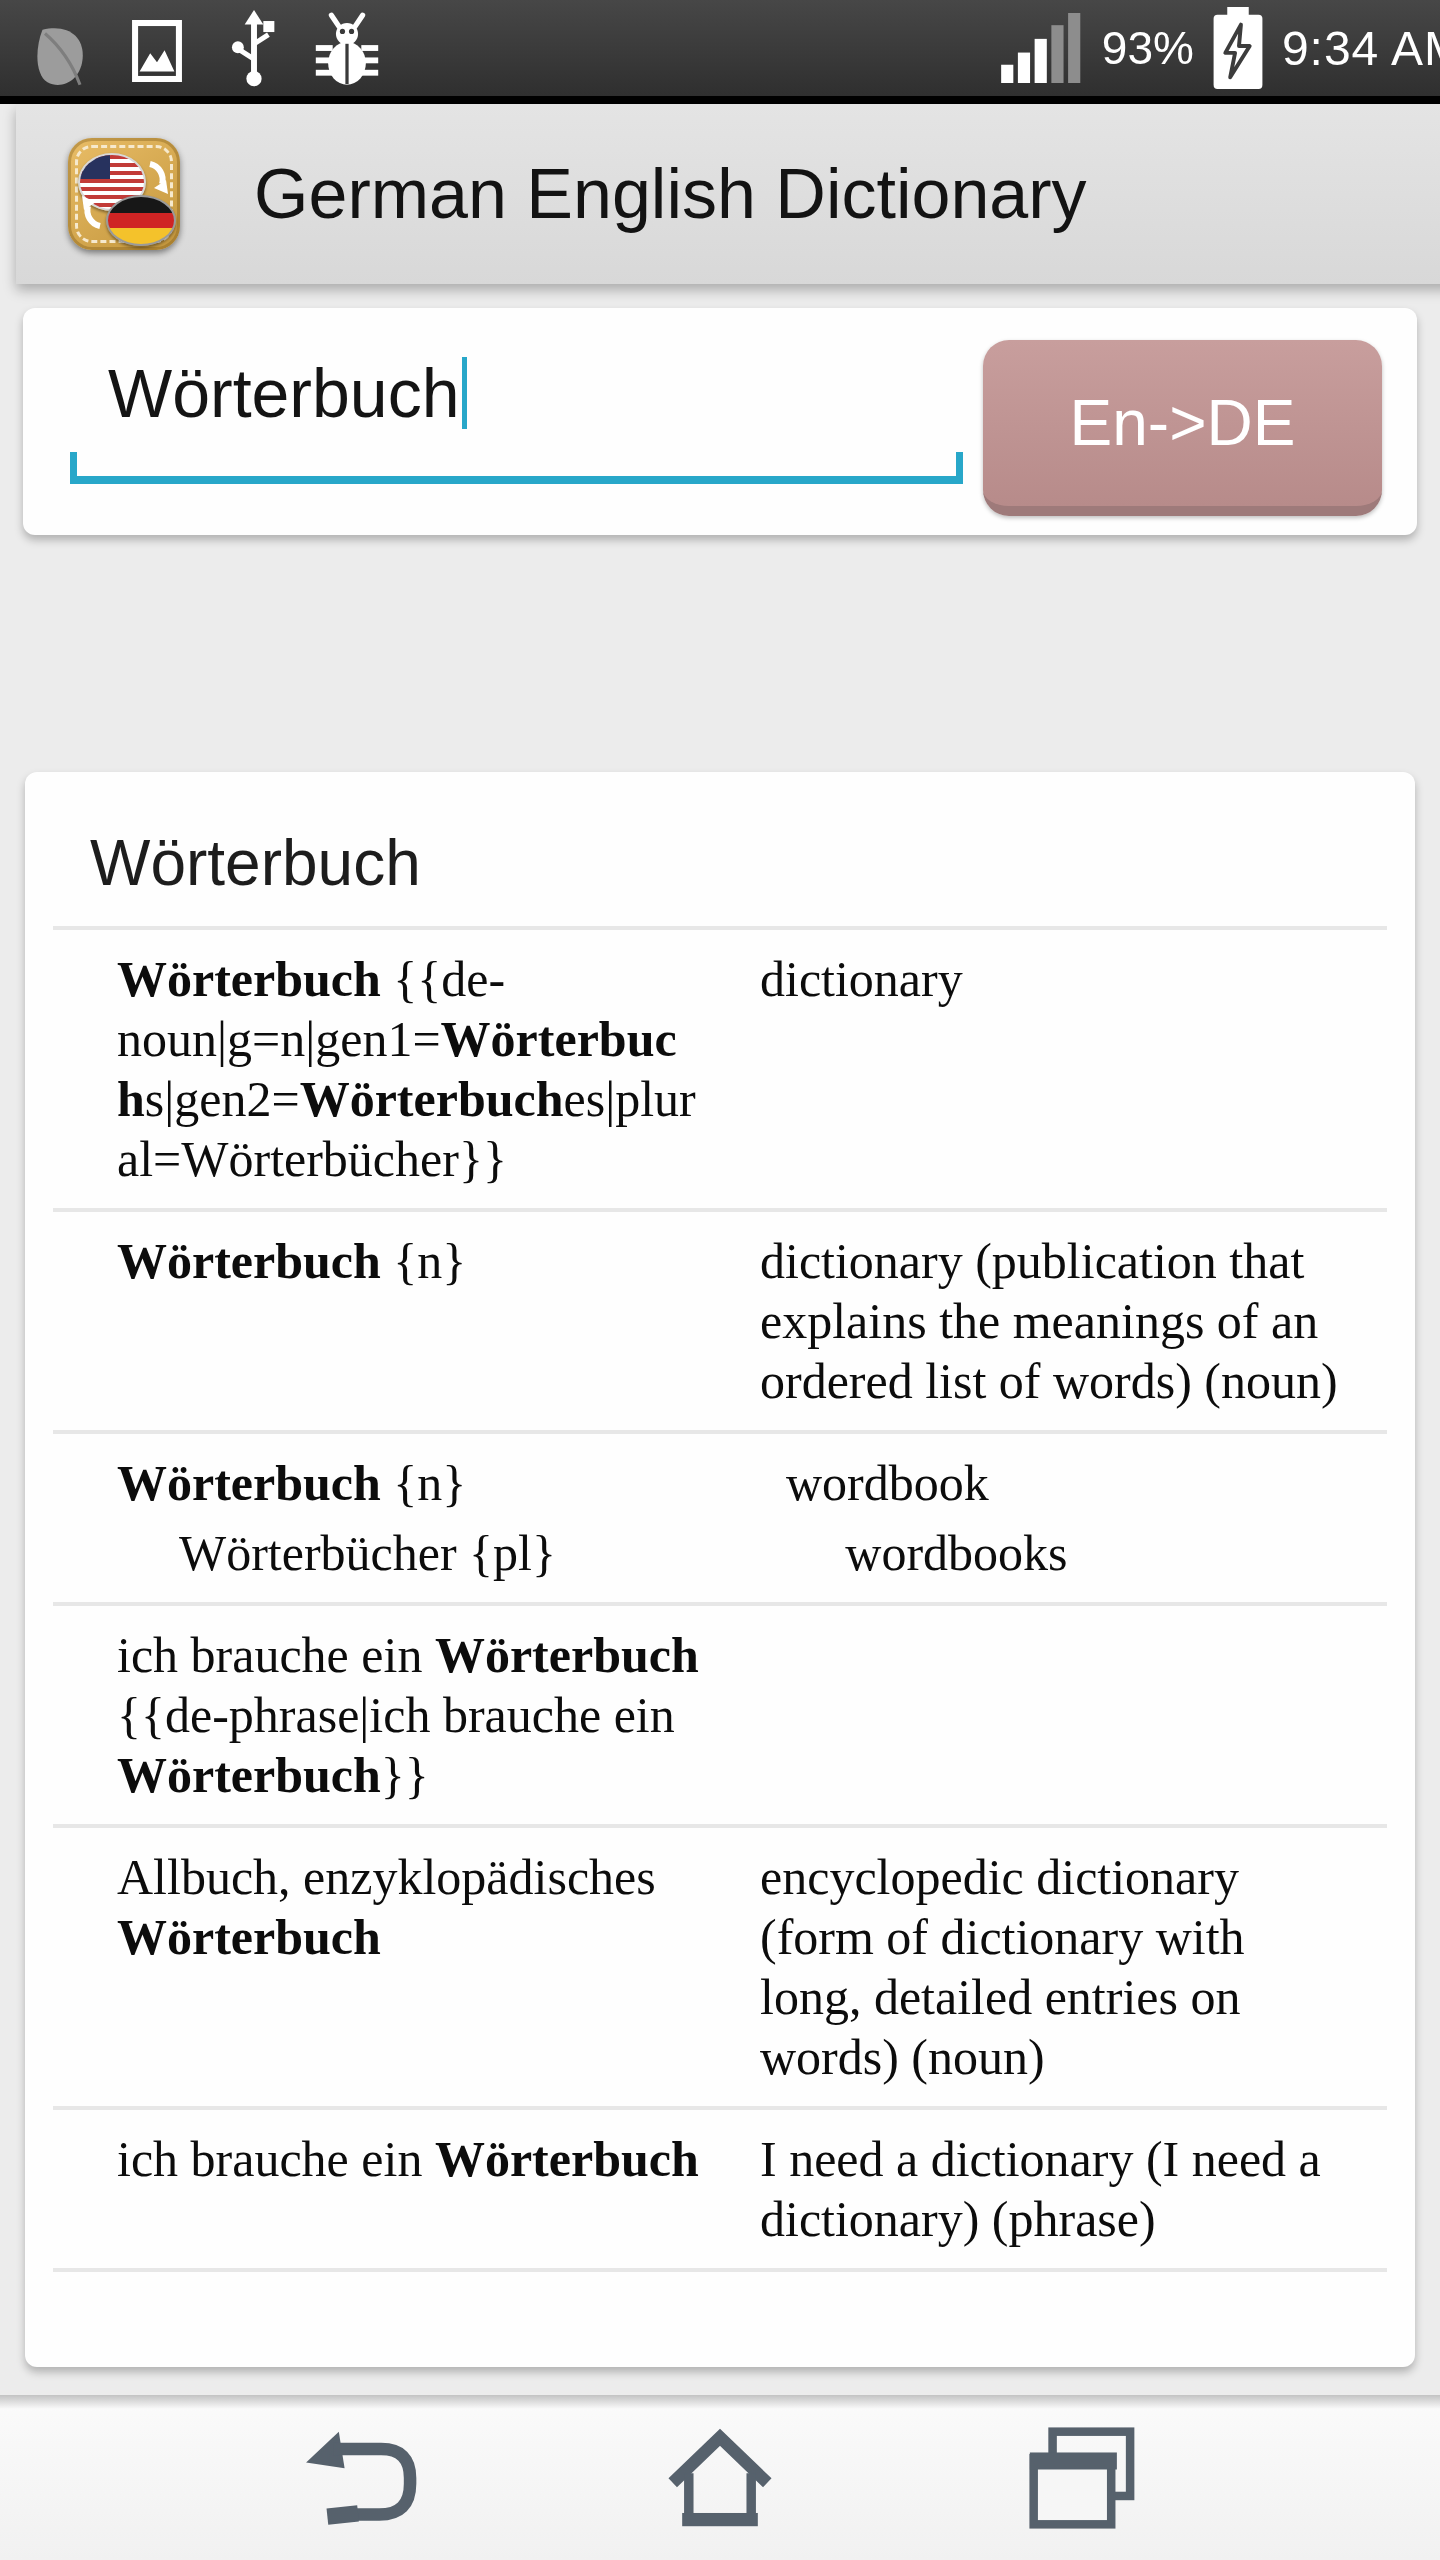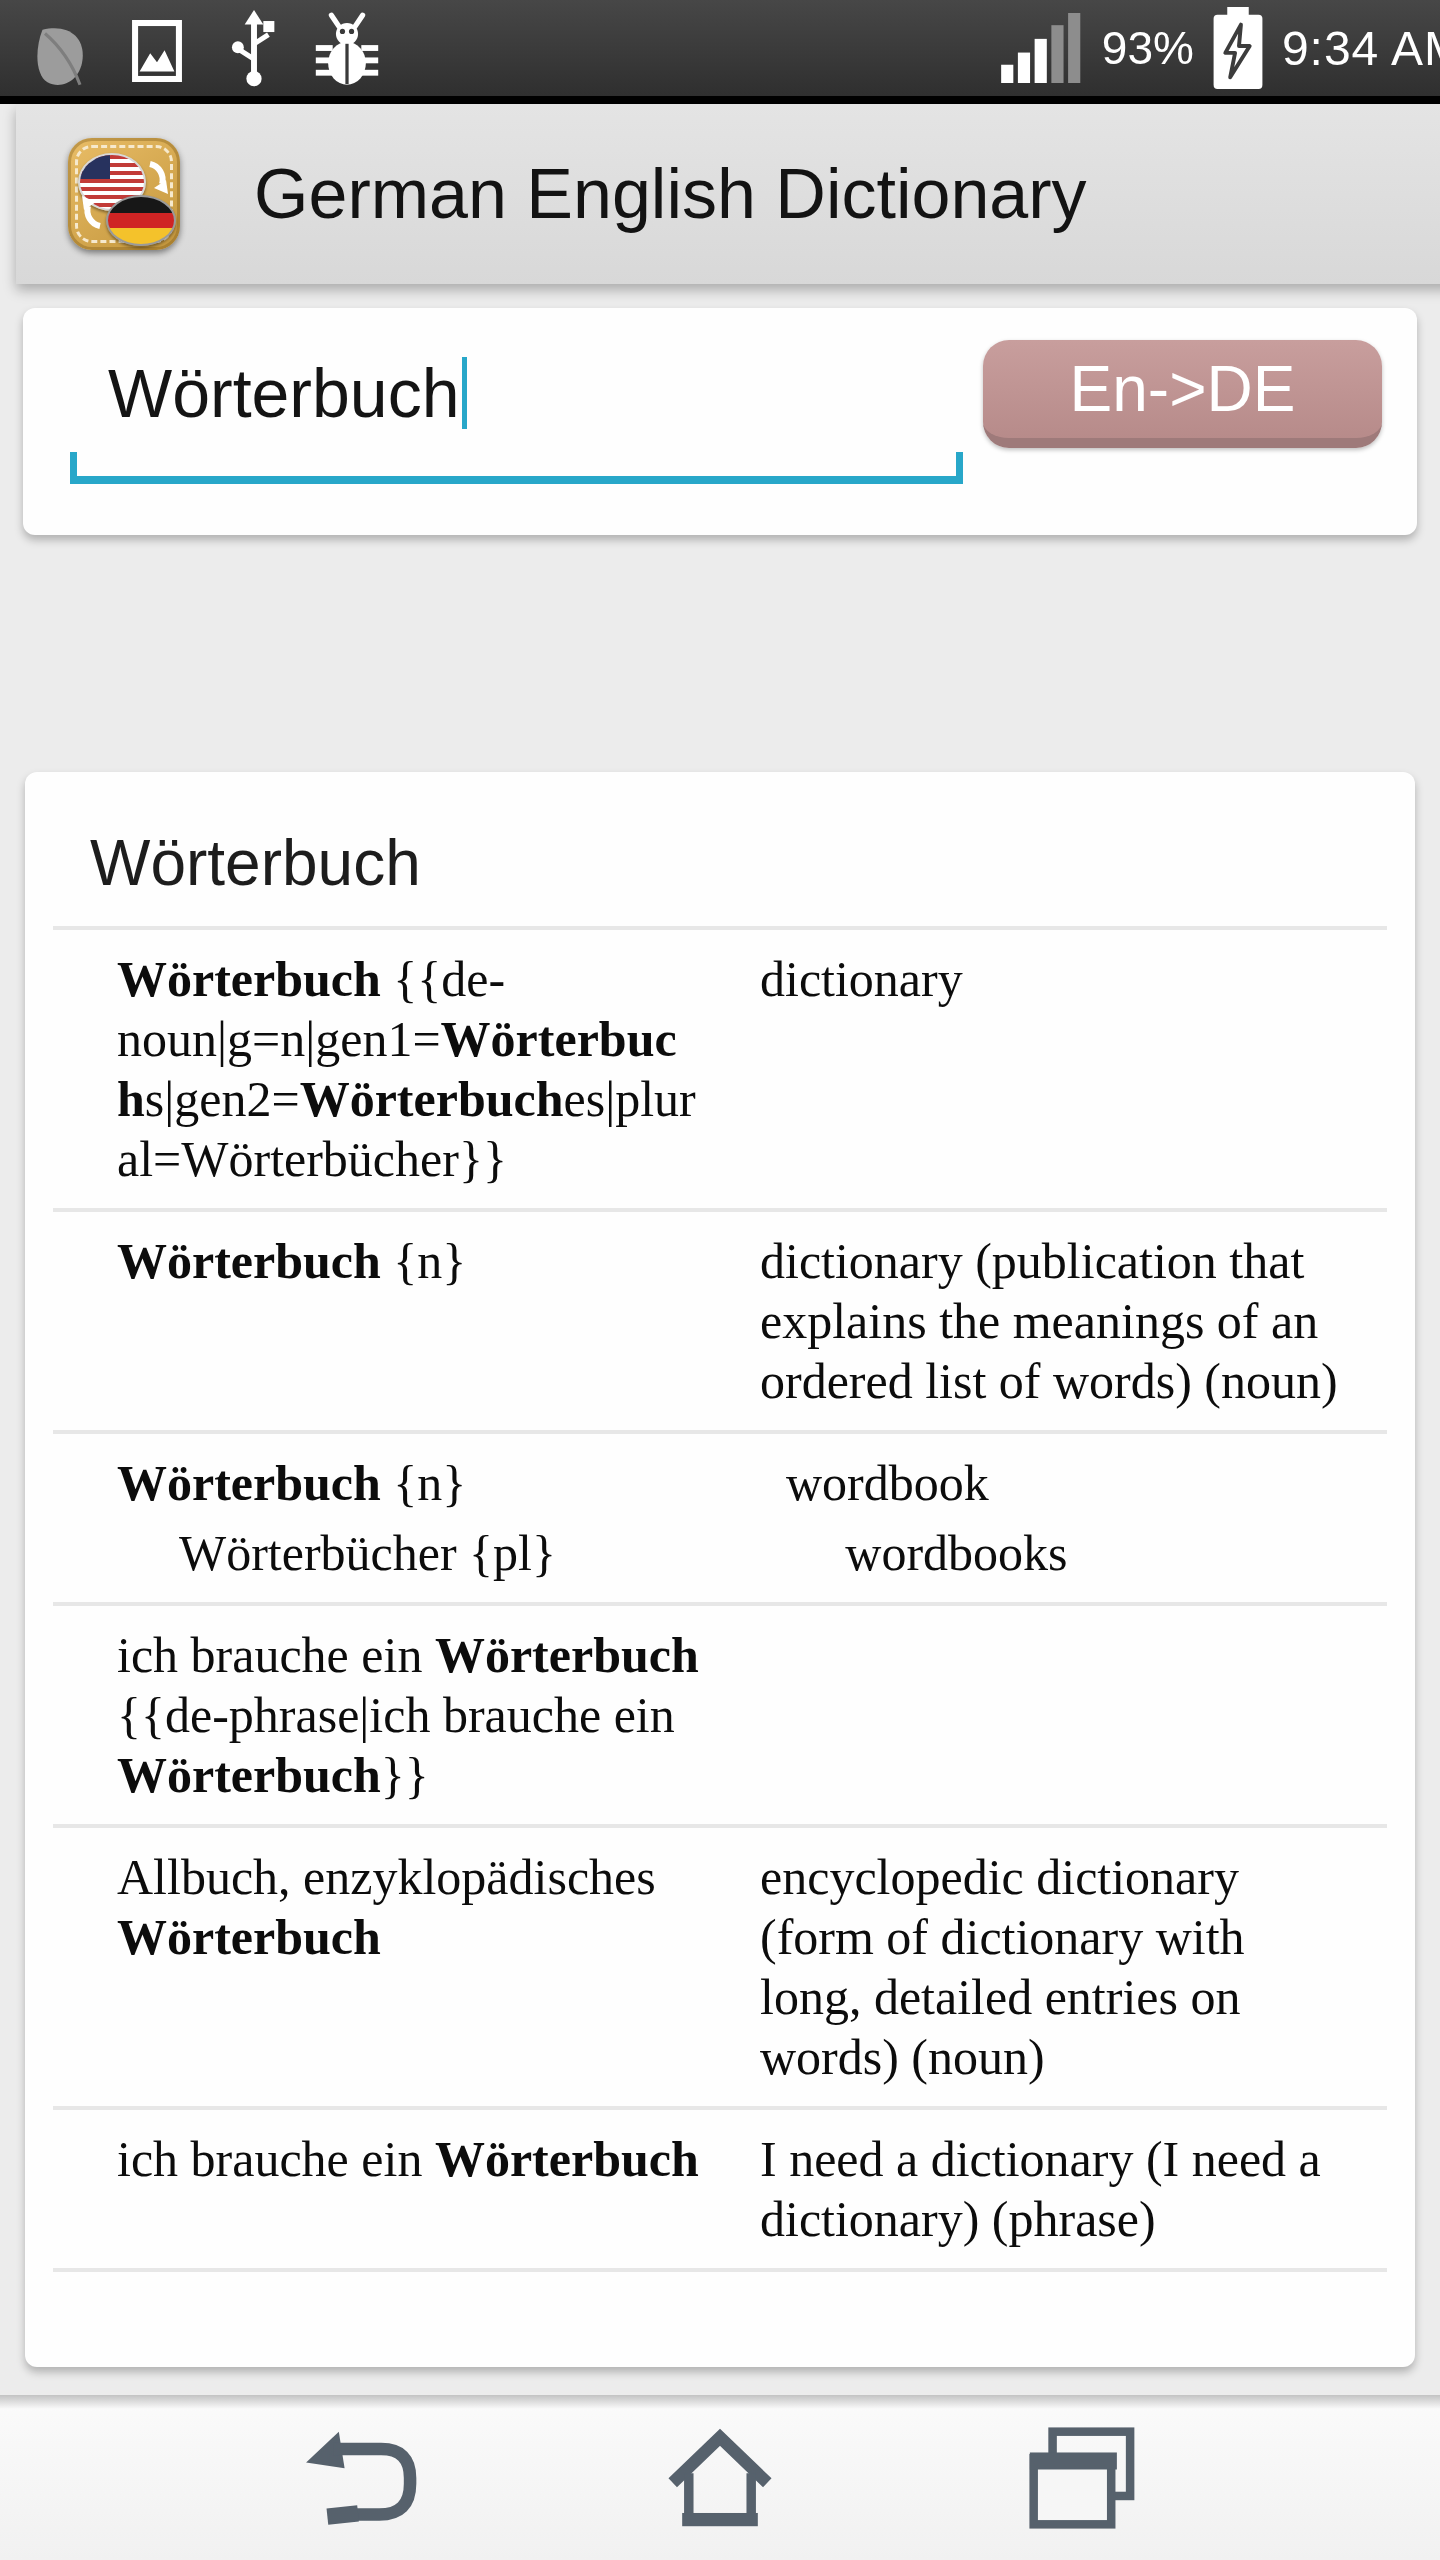--- a/index.html
+++ b/index.html
@@ -36,21 +36,21 @@
     font-size:70px;color:#131313;white-space:nowrap;}
 
   
   .search-card{position:absolute;left:23px;top:308px;width:1394px;height:227px;background:#fefefe;
     border-radius:12px;box-shadow:0 5px 9px rgba(0,0,0,.25);}
   .search-field{position:absolute;left:47px;top:40px;width:893px;}
   .query-line{padding-left:38px;font-size:68px;color:#141414;height:90px;line-height:90px;white-space:nowrap;}
   .caret{display:inline-block;width:5px;height:72px;background:#28a7c9;vertical-align:-12px;margin-left:3px;}
   .edit-underline{margin-top:14px;height:24px;
     border-left:7px solid #28a7c9;border-right:7px solid #28a7c9;border-bottom:8px solid #28a7c9;}
-  .translate-btn{position:absolute;right:35px;top:32px;width:399px;height:108px;
+  .translate-btn{position:absolute;right:35px;top:32px;width:399px;height:176px;
     background:linear-gradient(#c89e9d,#b78b8a);border:none;border-bottom:10px solid #9e7a7a;
     border-radius:26px;color:#fff;font-size:64px;font-family:inherit;
     box-shadow:0 2px 4px rgba(0,0,0,.25);}
 
   
   .results-card{position:absolute;left:25px;top:772px;width:1390px;min-height:1595px;background:#fefefe;
     border-radius:12px;box-shadow:0 5px 9px rgba(0,0,0,.25);}
   .card-inner{margin:0 28px;padding-bottom:30px;}
   .hw-block{padding:54px 0 26px 0;border-bottom:4px solid #e7e7e7;}
   .headword{margin-left:37px;font-size:64px;color:#1d1d1d;}

